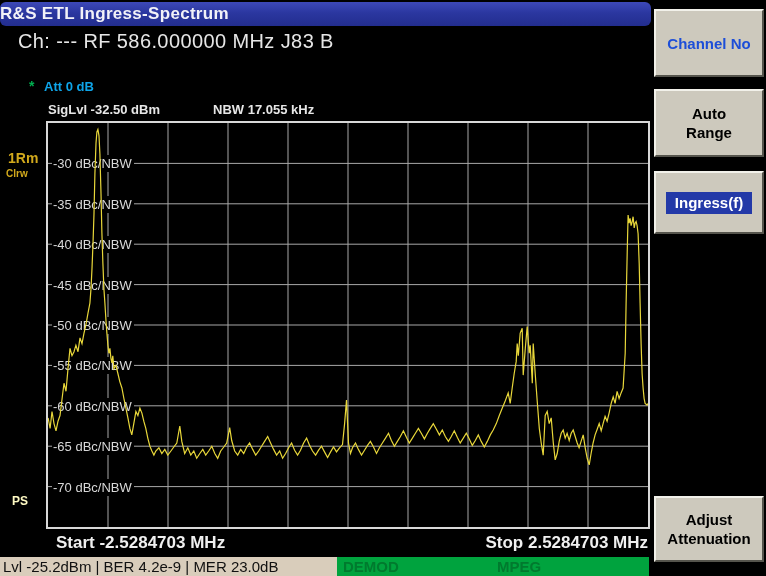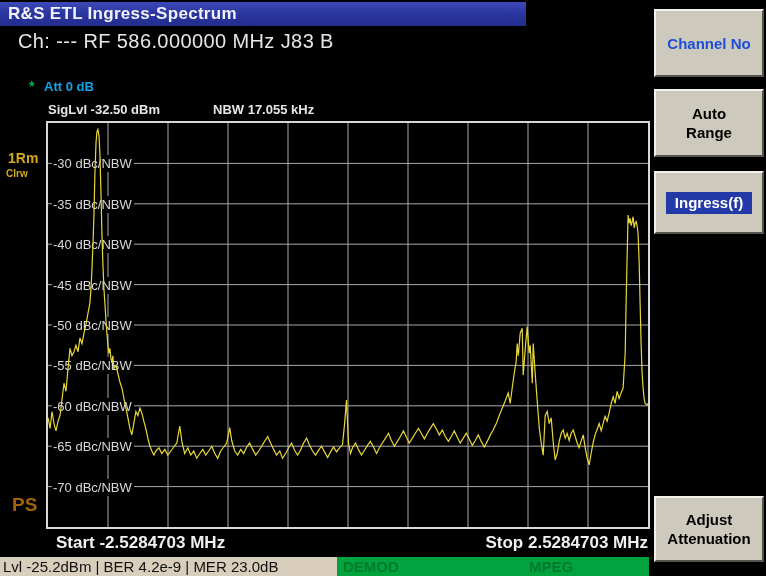--- a/index.html
+++ b/index.html
@@ -2,37 +2,37 @@
 <html><head>
 <meta charset="utf-8">
 <style>
   html,body{margin:0;padding:0;background:#000;}
   #screen{
     position:relative;width:766px;height:576px;background:#000;overflow:hidden;
     font-family:"Liberation Sans","DejaVu Sans",sans-serif;
   }
   
   .titlebar{
-    position:absolute;left:0;top:2px;width:526px;height:24px;
+    position:absolute;left:0;top:2px;width:651px;height:24px;
     background:linear-gradient(to bottom,#3d49b8 0%,#2b37a0 45%,#222d8e 100%);
     color:#f2f2f8;font-size:17px;font-weight:bold;line-height:24px;
-    padding-left:8px;box-sizing:border-box;letter-spacing:0.3px;
+    box-sizing:border-box;letter-spacing:0.3px;border-radius:6px;
   }
   .chline{
     position:absolute;left:18px;top:30px;color:#e6e6e6;font-size:20px;
     letter-spacing:0.4px;
   }
   .attline{position:absolute;left:44px;top:79px;color:#0ea5e9;font-size:13px;font-weight:bold;}
   .att-star{position:absolute;left:29px;top:78px;color:#00b050;font-size:14px;font-weight:bold;}
   .sigline{position:absolute;left:48px;top:102px;color:#e6e6e6;font-size:13px;font-weight:bold;}
   .nbwline{position:absolute;left:213px;top:102px;color:#e6e6e6;font-size:13px;font-weight:bold;}
   
   .trc1{position:absolute;left:8px;top:150px;color:#d2a91c;font-size:14px;font-weight:bold;}
   .trc2{position:absolute;left:6px;top:168px;color:#d2a91c;font-size:10px;font-weight:bold;}
-  .pslabel{position:absolute;left:12px;top:494px;color:#a16207;font-size:19px;font-weight:bold;}
+  .pslabel{position:absolute;left:12px;top:494px;color:#fef9c3;font-size:12px;font-weight:bold;}
   
   .plot{
     position:absolute;left:46px;top:121px;width:604px;height:408px;
     border:2px solid #d8d8d8;box-sizing:border-box;background:#000;
   }
   .plot svg{position:absolute;left:0;top:0;}
   .ylabel{
     position:absolute;left:4px;height:17px;line-height:17px;z-index:3;
     color:#d8d8d8;font-size:13px;background:#000;padding:0 2px 0 1px;white-space:nowrap;
   }
@@ -41,21 +41,21 @@
   .startlabel{position:absolute;left:56px;top:533px;color:#f0f0f0;font-size:17px;font-weight:bold;}
   .stoplabel{position:absolute;left:400px;top:533px;width:248px;text-align:right;color:#f0f0f0;font-size:17px;font-weight:bold;}
   
   .statusbar{position:absolute;left:0;top:557px;width:766px;height:19px;background:#000;}
   .status-left{
     position:absolute;left:0;top:0;width:337px;height:19px;background:#d9cdbb;
     color:#111;font-size:15px;line-height:19px;padding-left:3px;box-sizing:border-box;white-space:nowrap;
   }
   .status-green{position:absolute;left:337px;top:0;width:312px;height:19px;background:#00a33e;}
   .status-demod{position:absolute;left:6px;top:0;color:#007a2e;font-size:15px;line-height:19px;font-weight:bold;}
-  .status-mpeg{position:absolute;left:160px;top:0;color:#007a2e;font-size:15px;line-height:19px;font-weight:bold;margin-left:32px;}
+  .status-mpeg{position:absolute;left:160px;top:0;color:#007a2e;font-size:15px;line-height:19px;font-weight:bold;}
   
   .softkey{
     position:absolute;left:654px;width:110px;background:#cdc9bd;
     border-top:2px solid #f2f1ea;border-left:2px solid #f2f1ea;
     border-right:2px solid #55544c;border-bottom:2px solid #55544c;
     box-sizing:border-box;color:#000;font-size:15px;font-weight:bold;
     display:flex;flex-direction:column;align-items:center;justify-content:center;
     text-align:center;line-height:19px;cursor:pointer;
   }
   .sk-channel{top:9px;height:68px;color:#1d4ed8;}

